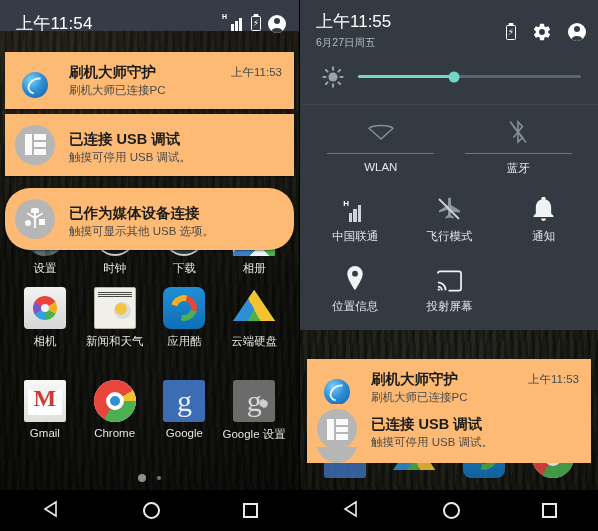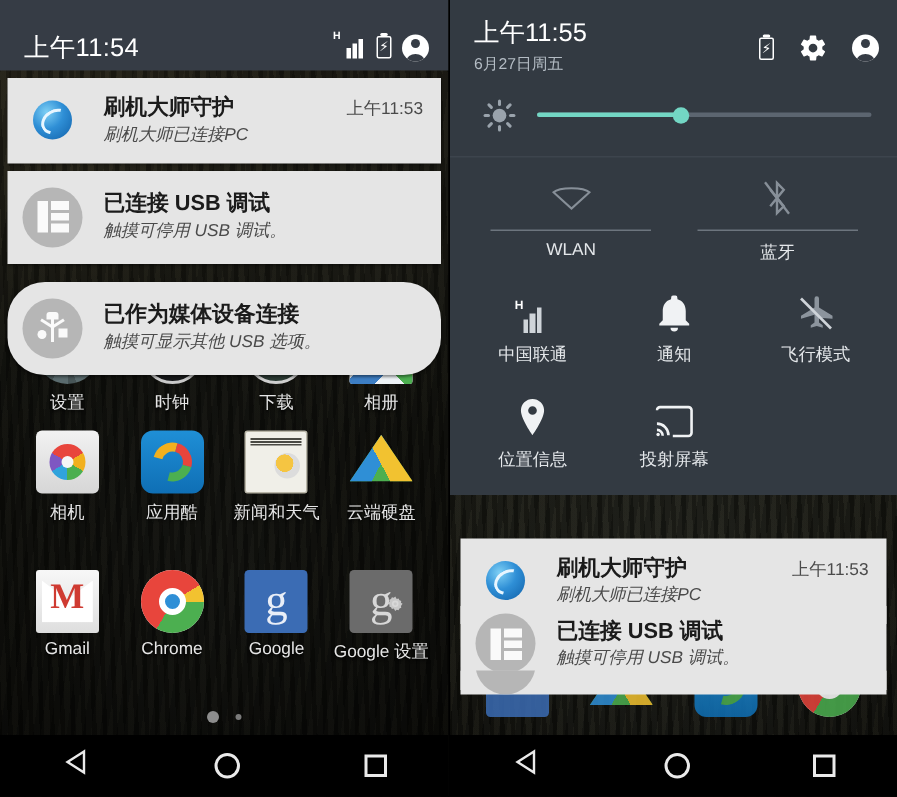--- a/index.html
+++ b/index.html
@@ -34,21 +34,21 @@
     background:
       repeating-linear-gradient(88deg, rgba(0,0,0,.30) 0 3px, rgba(255,255,255,.025) 3px 7px),
       repeating-linear-gradient(-82deg, rgba(0,0,0,.22) 0 5px, rgba(120,110,80,.05) 5px 11px);
     opacity: .75;
   }
   .wallpaper.dim::before {
     content: ""; position: absolute; inset: 0;
     background: rgba(0,0,0,.40); z-index: 2;
   }
   .sb-left-shade {
-    position: absolute; top: 0; left: 0; width: 299px; height: 47px;
+    position: absolute; top: 0; left: 0; width: 299px; height: 31px;
     background: #363c45; z-index: 30;
     display: flex; align-items: center; justify-content: space-between;
     padding: 16px 13px 0 16px;
   }
   .sb-clock {
     color: #ffffff; font-size: 17px; letter-spacing: .2px;
   }
   .sb-icons { display: flex; align-items: center; gap: 7px; }
 
   
@@ -96,23 +96,23 @@
     transform: translateX(-50%);
     width: 12px; height: 9px; border-radius: 50% 50% 0 0; background: #363c45;
   }
 
   
   .ic-gear { position: relative; width: 20px; height: 20px; }
 
   
   .notif-stack { position: absolute; left: 0; right: 0; z-index: 25; }
   .notif {
-    background: #e5e5e5;
+    background: #fdba74;
     margin: 0 5px 5px 5px;
-    display: flex; align-items: center;
+    display: flex; align-items: flex-end;
     padding: 11px 12px 11px 10px;
     box-shadow: 0 1px 2px rgba(0,0,0,.45);
     position: relative;
   }
   .notif-ic {
     width: 40px; height: 40px; border-radius: 50%;
     flex: 0 0 40px; margin-right: 14px;
     display: flex; align-items: center; justify-content: center;
     position: relative;
   }
@@ -127,21 +127,21 @@
     border: 2.5px solid #e8f6ff; border-bottom-color: transparent; border-right-color: transparent;
     transform: rotate(-30deg);
   }
   .notif-body { flex: 1 1 auto; min-width: 0; }
   .notif-title {
     font-size: 14.5px; color: #1b1b1b; font-weight: bold;
     white-space: nowrap; overflow: hidden; line-height: 1.25;
   }
   .notif-sub {
     font-size: 11.5px; color: #4a4a4a; margin-top: 2px;
-    white-space: nowrap; overflow: hidden; line-height: 1.25; font-style: italic;
+    white-space: nowrap; overflow: hidden; line-height: 1.25;
   }
   .notif-time {
     font-size: 11.5px; color: #4a4a4a; align-self: flex-start;
     margin-top: 2px; white-space: nowrap; padding-left: 6px;
   }
 
   
   .glyph-usbdebug { width: 21px; height: 21px; position: relative; }
   .glyph-usbdebug .a {
     position: absolute; left: 0; top: 0; width: 7px; height: 21px;
@@ -426,26 +426,26 @@
         <div class="app-label">相册</div>
       </div>
     </div>
 
     <div class="appgrid" style="top:287px; padding:0 10px;">
       <div class="app">
         <div class="app-icon ico-camera"></div>
         <div class="app-label">相机</div>
       </div>
       <div class="app">
+        <div class="app-icon ico-news"></div>
+        <div class="app-label">新闻和天气</div>
+      </div>
+      <div class="app">
         <div class="app-icon ico-circle-c"></div>
         <div class="app-label">应用酷</div>
-      </div>
-      <div class="app">
-        <div class="app-icon ico-news"></div>
-        <div class="app-label">新闻和天气</div>
       </div>
       <div class="app">
         <div class="app-icon ico-drive"></div>
         <div class="app-label">云端硬盘</div>
       </div>
     </div>
 
     <div class="appgrid" style="top:380px; padding:0 10px;">
       <div class="app">
         <div class="app-icon ico-gmail"></div>
@@ -661,35 +661,35 @@
                 <i></i>
                 <i></i>
                 <i></i>
             </span>
           </div>
           <div class="tile-lbl">中国联通</div>
         </div>
 
         <div class="qs-tile">
           <div class="tile-ic">
-            <svg viewBox="0 0 24 26" width="23" height="25" fill="#f0f2f4">
-              <path d="M12 25a2.6 2.6 0 002.6-2.6H9.4A2.6 2.6 0 0012 25zm8-7.8v-6.4c0-4-2.1-7.3-5.8-8.2v-.9a2.2 2.2 0 10-4.4 0v.9C6.1 3.5 4 6.8 4 10.8v6.4L1.6 19.6v1.2h20.8v-1.2z"></path>
-            </svg>
-          </div>
-          <div class="tile-lbl">通知</div>
-        </div>
-
-        <div class="qs-tile">
-          <div class="tile-ic">
             <svg viewBox="0 0 26 26" width="26" height="26" fill="#8c949d">
               <path d="M24 16.5v-2L15 9V3a1.5 1.5 0 10-3 0v6l-9 5.5v2l9-2.7V19l-2.5 1.8v1.7l4-1.1 4 1.1v-1.7L15 19v-3.2z"></path>
               <line x1="3" y1="3" x2="23" y2="23" stroke="#cfd4d9" stroke-width="1.8"></line>
             </svg>
           </div>
           <div class="tile-lbl">飞行模式</div>
+        </div>
+
+        <div class="qs-tile">
+          <div class="tile-ic">
+            <svg viewBox="0 0 24 26" width="23" height="25" fill="#f0f2f4">
+              <path d="M12 25a2.6 2.6 0 002.6-2.6H9.4A2.6 2.6 0 0012 25zm8-7.8v-6.4c0-4-2.1-7.3-5.8-8.2v-.9a2.2 2.2 0 10-4.4 0v.9C6.1 3.5 4 6.8 4 10.8v6.4L1.6 19.6v1.2h20.8v-1.2z"></path>
+            </svg>
+          </div>
+          <div class="tile-lbl">通知</div>
         </div>
 
 
         <div class="qs-tile">
           <div class="tile-ic">
             <svg viewBox="0 0 20 28" width="20" height="27" fill="#f0f2f4">
               <path d="M10 1a8 8 0 00-8 8c0 6 8 17 8 17s8-11 8-17a8 8 0 00-8-8zm0 11a3 3 0 110-6 3 3 0 010 6z"></path>
             </svg>
           </div>
           <div class="tile-lbl">位置信息</div>

